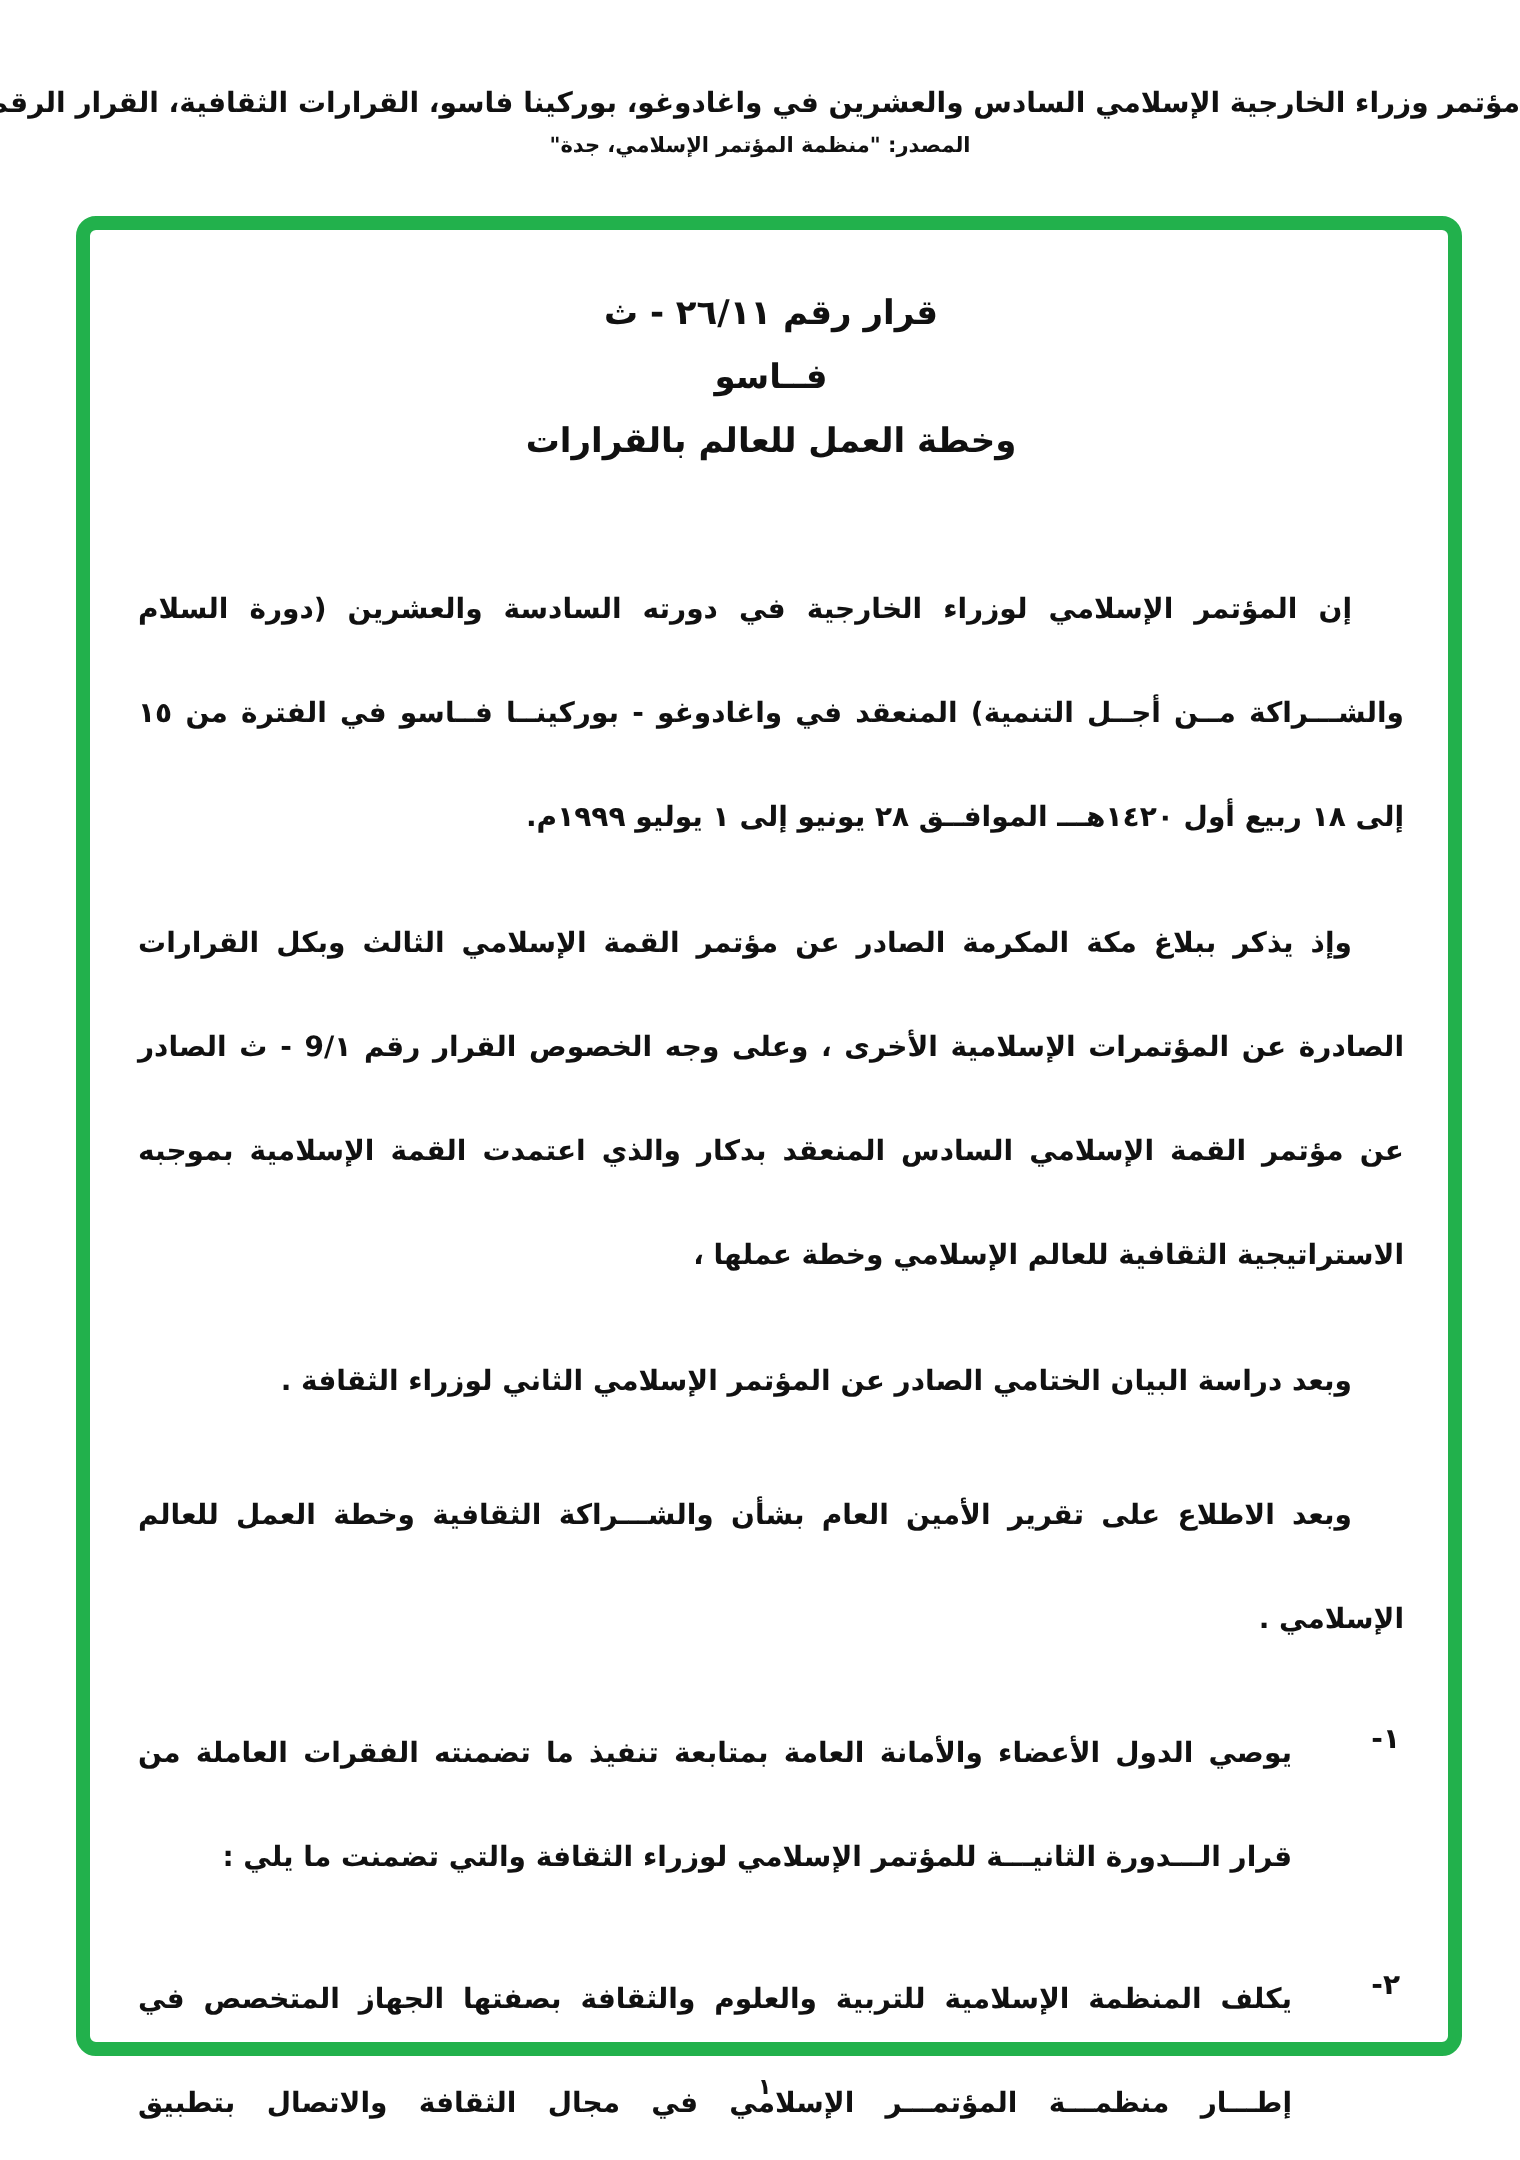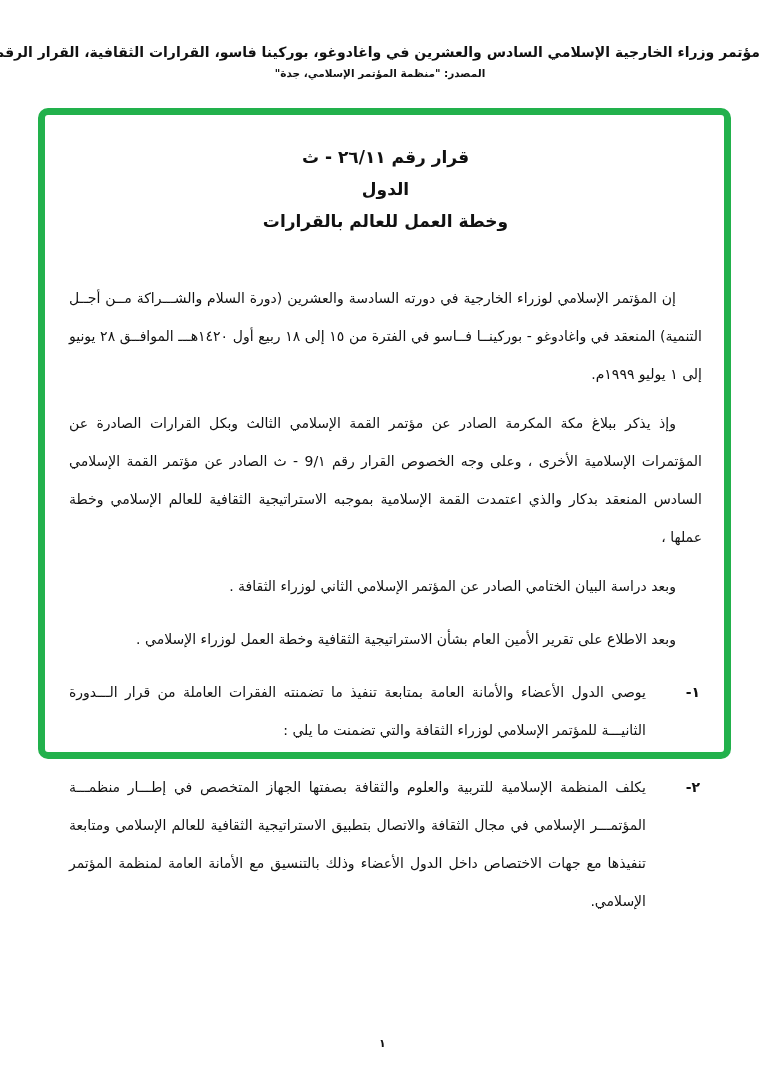--- a/index.html
+++ b/index.html
@@ -23,21 +23,21 @@
   }
   .source {
     margin-top: 7px;
     font-size: 10.5px; font-weight: bold;
   }
 
   
   .green-box {
     position: absolute;
     left: 38px; top: 108px;
-    width: 693px; height: 651px;
+    width: 693px; height: 920px;
     border: 7px solid #22b14c;
     border-radius: 10px;
     background: #ffffff;
   }
   .box-content {
     position: absolute;
     top: 26px; right: 22px; left: 24px; bottom: 0;
     direction: rtl;
   }
 
@@ -46,22 +46,22 @@
     text-align: center;
     font-weight: bold;
     font-size: 17px;
     line-height: 32px;
     margin-bottom: 42px;
   }
 
   
   .body-text p {
     font-size: 14px;
-    font-weight: normal;
-    line-height: 38px;
+    font-weight: bold;
+    line-height: 52px;
     text-align: justify;
     direction: rtl;
   }
   .preamble p {
     text-indent: 26px;
     margin-bottom: 11px;
   }
   .preamble p.single { margin-bottom: 15px; }
 
   .items { margin-top: 6px; }
@@ -94,30 +94,30 @@
   <div class="doc-header">
     <div class="citation">مؤتمر وزراء الخارجية الإسلامي السادس والعشرين في واغادوغو، بوركينا فاسو، القرارات الثقافية، القرار الرقم ٢٦/١١-ث</div>
     <div class="source">المصدر:  "منظمة المؤتمر الإسلامي، جدة"</div>
   </div>
 
   <div class="green-box" style="border-color: rgb(34, 177, 76);">
     <div class="box-content">
 
       <div class="title-block">
         <div>قرار رقم ٢٦/١١ - ث</div>
-        <div>الدول</div>
+        <div>فــاسو</div>
         <div>وخطة العمل للعالم بالقرارات</div>
       </div>
 
       <div class="body-text">
         <div class="preamble">
           <p>إن المؤتمر الإسلامي لوزراء الخارجية في دورته السادسة والعشرين (دورة السلام والشـــراكة مــن أجــل التنمية) المنعقد في واغادوغو - بوركينــا فــاسو في الفترة من ١٥ إلى ١٨ ربيع أول ١٤٢٠هـــ الموافــق ٢٨ يونيو إلى ١ يوليو ١٩٩٩م.</p>
           <p>وإذ يذكر ببلاغ مكة المكرمة الصادر عن مؤتمر القمة الإسلامي الثالث وبكل القرارات الصادرة عن المؤتمرات الإسلامية الأخرى ، وعلى وجه الخصوص القرار رقم 9/١ - ث الصادر عن مؤتمر القمة الإسلامي السادس المنعقد بدكار والذي اعتمدت القمة الإسلامية بموجبه الاستراتيجية الثقافية للعالم الإسلامي وخطة عملها ،</p>
           <p class="single">وبعد دراسة البيان الختامي الصادر عن المؤتمر الإسلامي الثاني لوزراء الثقافة .</p>
-          <p class="single">وبعد الاطلاع على تقرير الأمين العام بشأن الاستراتيجية الثقافية وخطة العمل لوزراء الإسلامي .</p>
+          <p class="single">وبعد الاطلاع على تقرير الأمين العام بشأن والشـــراكة الثقافية وخطة العمل للعالم الإسلامي .</p>
         </div>
 
         <div class="items">
           <div class="item">
             <span class="item-number">١-</span>
             <p class="item-text">يوصي الدول الأعضاء والأمانة العامة بمتابعة تنفيذ ما تضمنته الفقرات العاملة من قرار الـــدورة الثانيـــة للمؤتمر الإسلامي لوزراء الثقافة والتي تضمنت ما يلي :</p>
           </div>
           <div class="item">
             <span class="item-number">٢-</span>
             <p class="item-text">يكلف المنظمة الإسلامية للتربية والعلوم والثقافة بصفتها الجهاز المتخصص في إطـــار منظمـــة المؤتمـــر الإسلامي في مجال الثقافة والاتصال بتطبيق الاستراتيجية الثقافية للعالم الإسلامي ومتابعة تنفيذها مع جهات الاختصاص داخل الدول الأعضاء وذلك بالتنسيق مع الأمانة العامة لمنظمة المؤتمر الإسلامي.</p>

